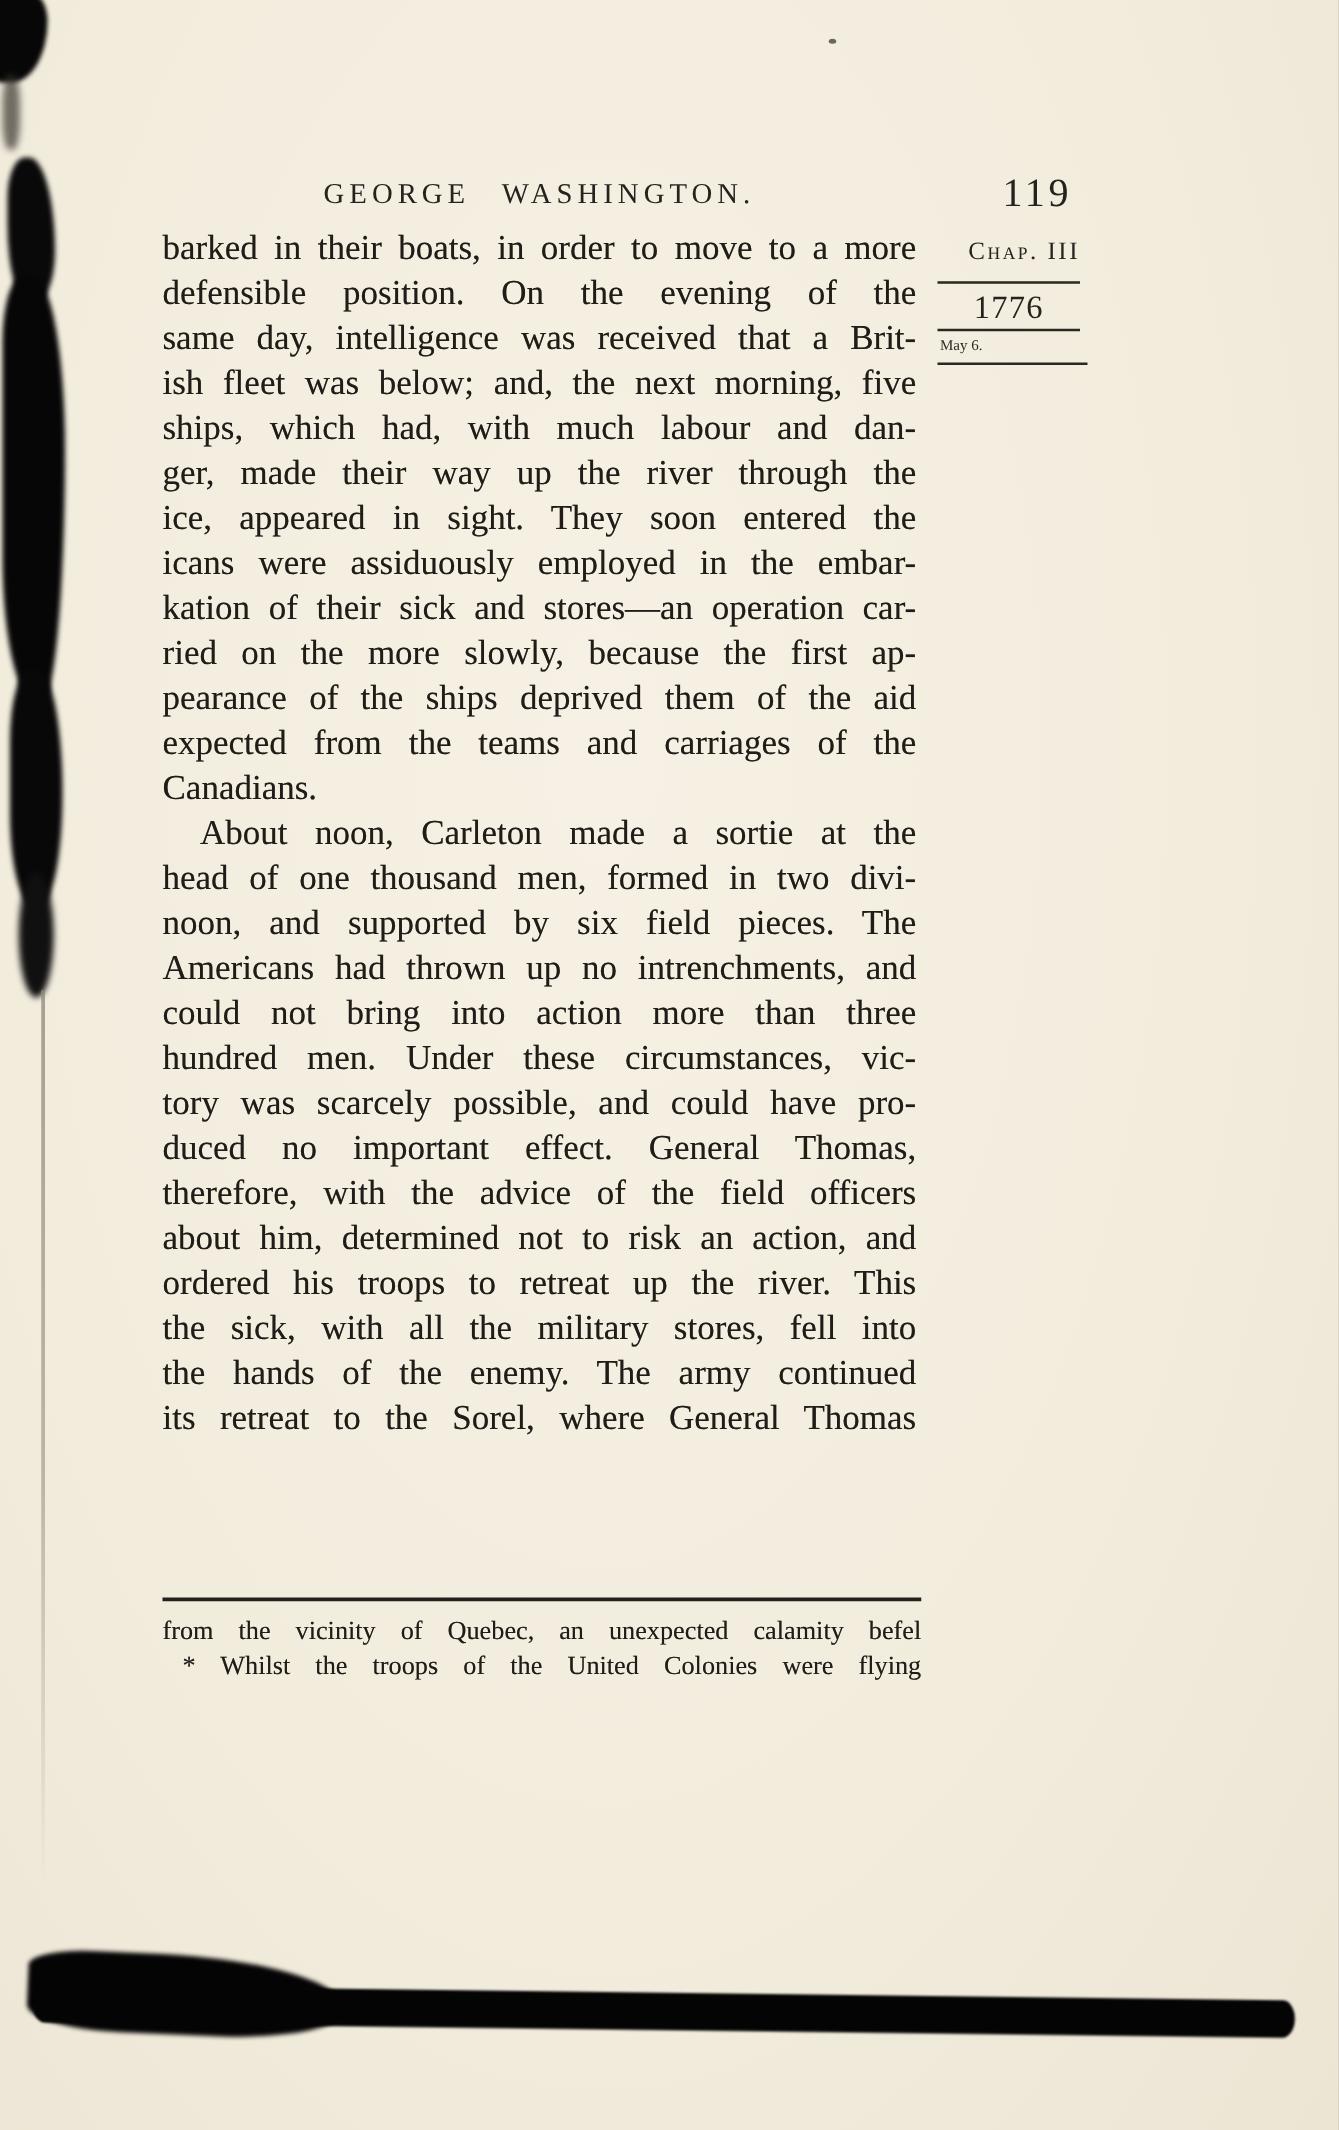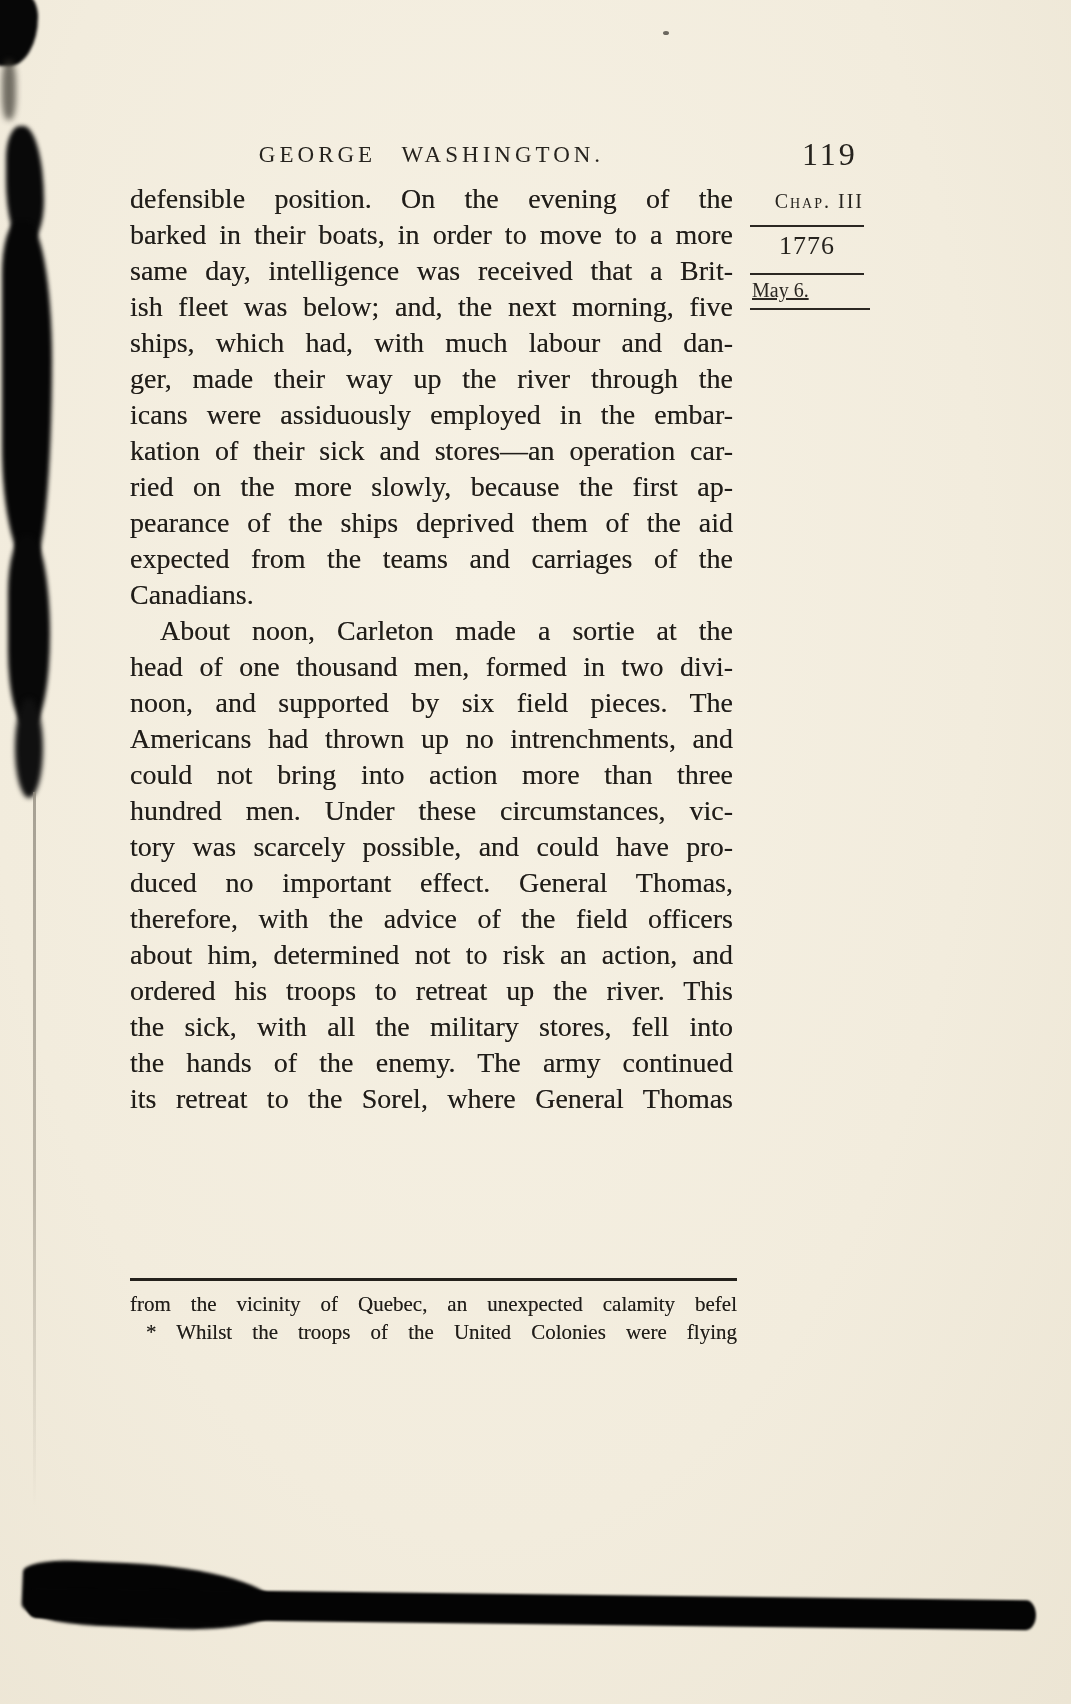--- a/index.html
+++ b/index.html
@@ -42,23 +42,23 @@
   .header { position:absolute; left:130px; top:136px; width:740px; height:40px; }
   .title  { position:absolute; left:0; top:6px; width:603px; text-align:center;
             font-size:23px; letter-spacing:4px; word-spacing:16px; color:#26231e; }
   .pagenum{ position:absolute; left:672px; top:0; font-size:32px; letter-spacing:3px; color:#26231e; }
 
   
   .margin { position:absolute; left:750px; top:190px; width:114px; }
   .chap   { font-variant:small-caps; font-size:20px; letter-spacing:2px; color:#26231e;text-align:right; }
   .rule   { border-top:2px solid #2b2722; width:114px; }
   .r1 { margin-top:12px; }
-  .year   { text-align:center; font-size:26px; letter-spacing:1px; padding:4px 0 12px 0; color:#26231e; }
+  .year   { text-align:center; font-size:26px; letter-spacing:1px; padding:4px 0 2px 0; color:#26231e; }
   .r2 { }
-  .date   { font-size:20px; padding:4px 0 6px 2px; color:#2b2722;text-decoration:underline; }
+  .date   { font-size:12px; padding:4px 0 6px 2px; color:#2b2722; }
   .r3 { width:120px; }
 
   
   .body-text { position:absolute; left:130px; top:181px; width:603px;
                font-size:28px; line-height:36px;
                text-shadow:0 0 0.4px rgba(20,18,14,0.55); }
   .line { text-align:justify; text-align-last:justify; }
   .line.flush { text-align-last:left; }
   .line.indent { text-indent:30px; }
 
@@ -95,26 +95,27 @@
     <div class="chap">Chap. III</div>
     <div class="rule r1"></div>
     <div class="year">1776</div>
     <div class="rule r2"></div>
     <div class="date">May 6.</div>
     <div class="rule r3"></div>
   </div>
 
   <div class="body-text">
     <div class="para">
+      <div class="line">barked in their boats, in order to move to a more</div>
       <div class="line">defensible position. On the evening of the</div>
-      <div class="line">barked in their boats, in order to move to a more</div>
       <div class="line">same day, intelligence was received that a Brit-</div>
       <div class="line">ish fleet was below; and, the next morning, five</div>
       <div class="line">ships, which had, with much labour and dan-</div>
       <div class="line">ger, made their way up the river through the</div>
+      <div class="line">ice, appeared in sight. They soon entered the</div>
       <div class="line">icans were assiduously employed in the embar-</div>
       <div class="line">kation of their sick and stores—an operation car-</div>
       <div class="line">ried on the more slowly, because the first ap-</div>
       <div class="line">pearance of the ships deprived them of the aid</div>
       <div class="line">expected from the teams and carriages of the</div>
       <div class="line flush">Canadians.</div>
     </div>
     <div class="para">
       <div class="line indent">About noon, Carleton made a sortie at the</div>
       <div class="line">head of one thousand men, formed in two divi-</div>

